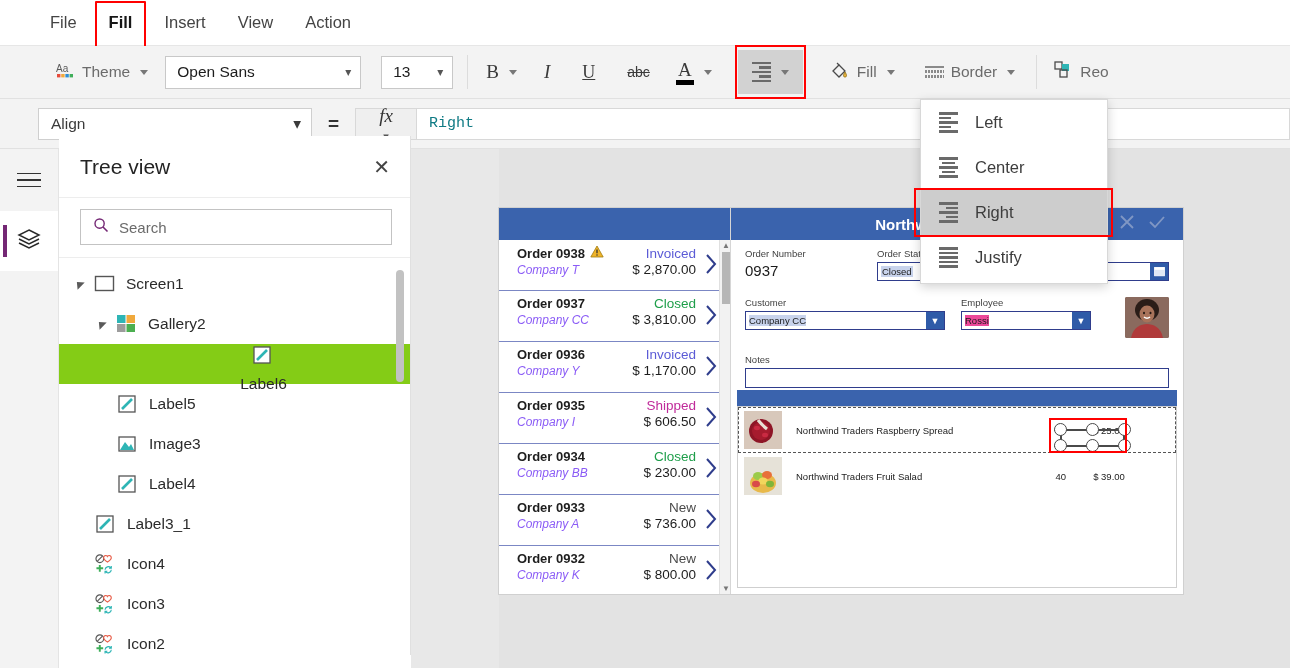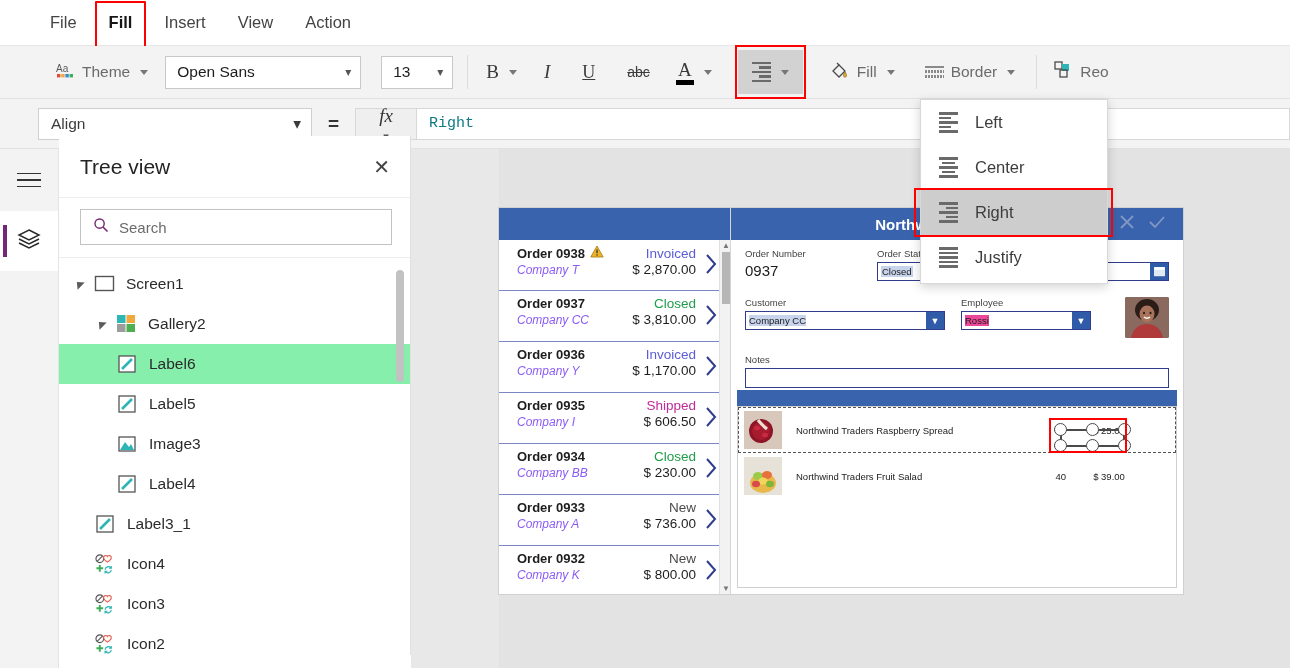--- a/index.html
+++ b/index.html
@@ -148,21 +148,21 @@
   .search-box {
     height: 36px; border: 1px solid #c3c3c3; background: #fff;
     display: flex; align-items: center; gap: 10px; padding: 0 12px;
   }
   .search-ph { font-size: 15px; color: #6b6b6b; }
   .tree-list { position: relative; height: 408px; overflow: hidden; padding-top: 6px; }
   .tnode {
     height: 40px; display: flex; align-items: center; gap: 9px;
     font-size: 15.5px; color: #2b2b2b; cursor: pointer;
   }
-  .tnode.sel { background: #86efac; }
+  .tnode.sel { background: #84cc16; flex-direction: column; }
   .tw {
     width: 12px; flex: none; display: flex; align-items: center; justify-content: center;
   }
   .tw .tri {
     width: 0; height: 0; border-top: 5px solid transparent; border-bottom: 5px solid transparent;
     border-right: 6px solid #5a5a5a;
   }
   .ico { width: 23px; height: 22px; flex: none; display: flex; align-items: center; }
 
   .tree-scroll {

